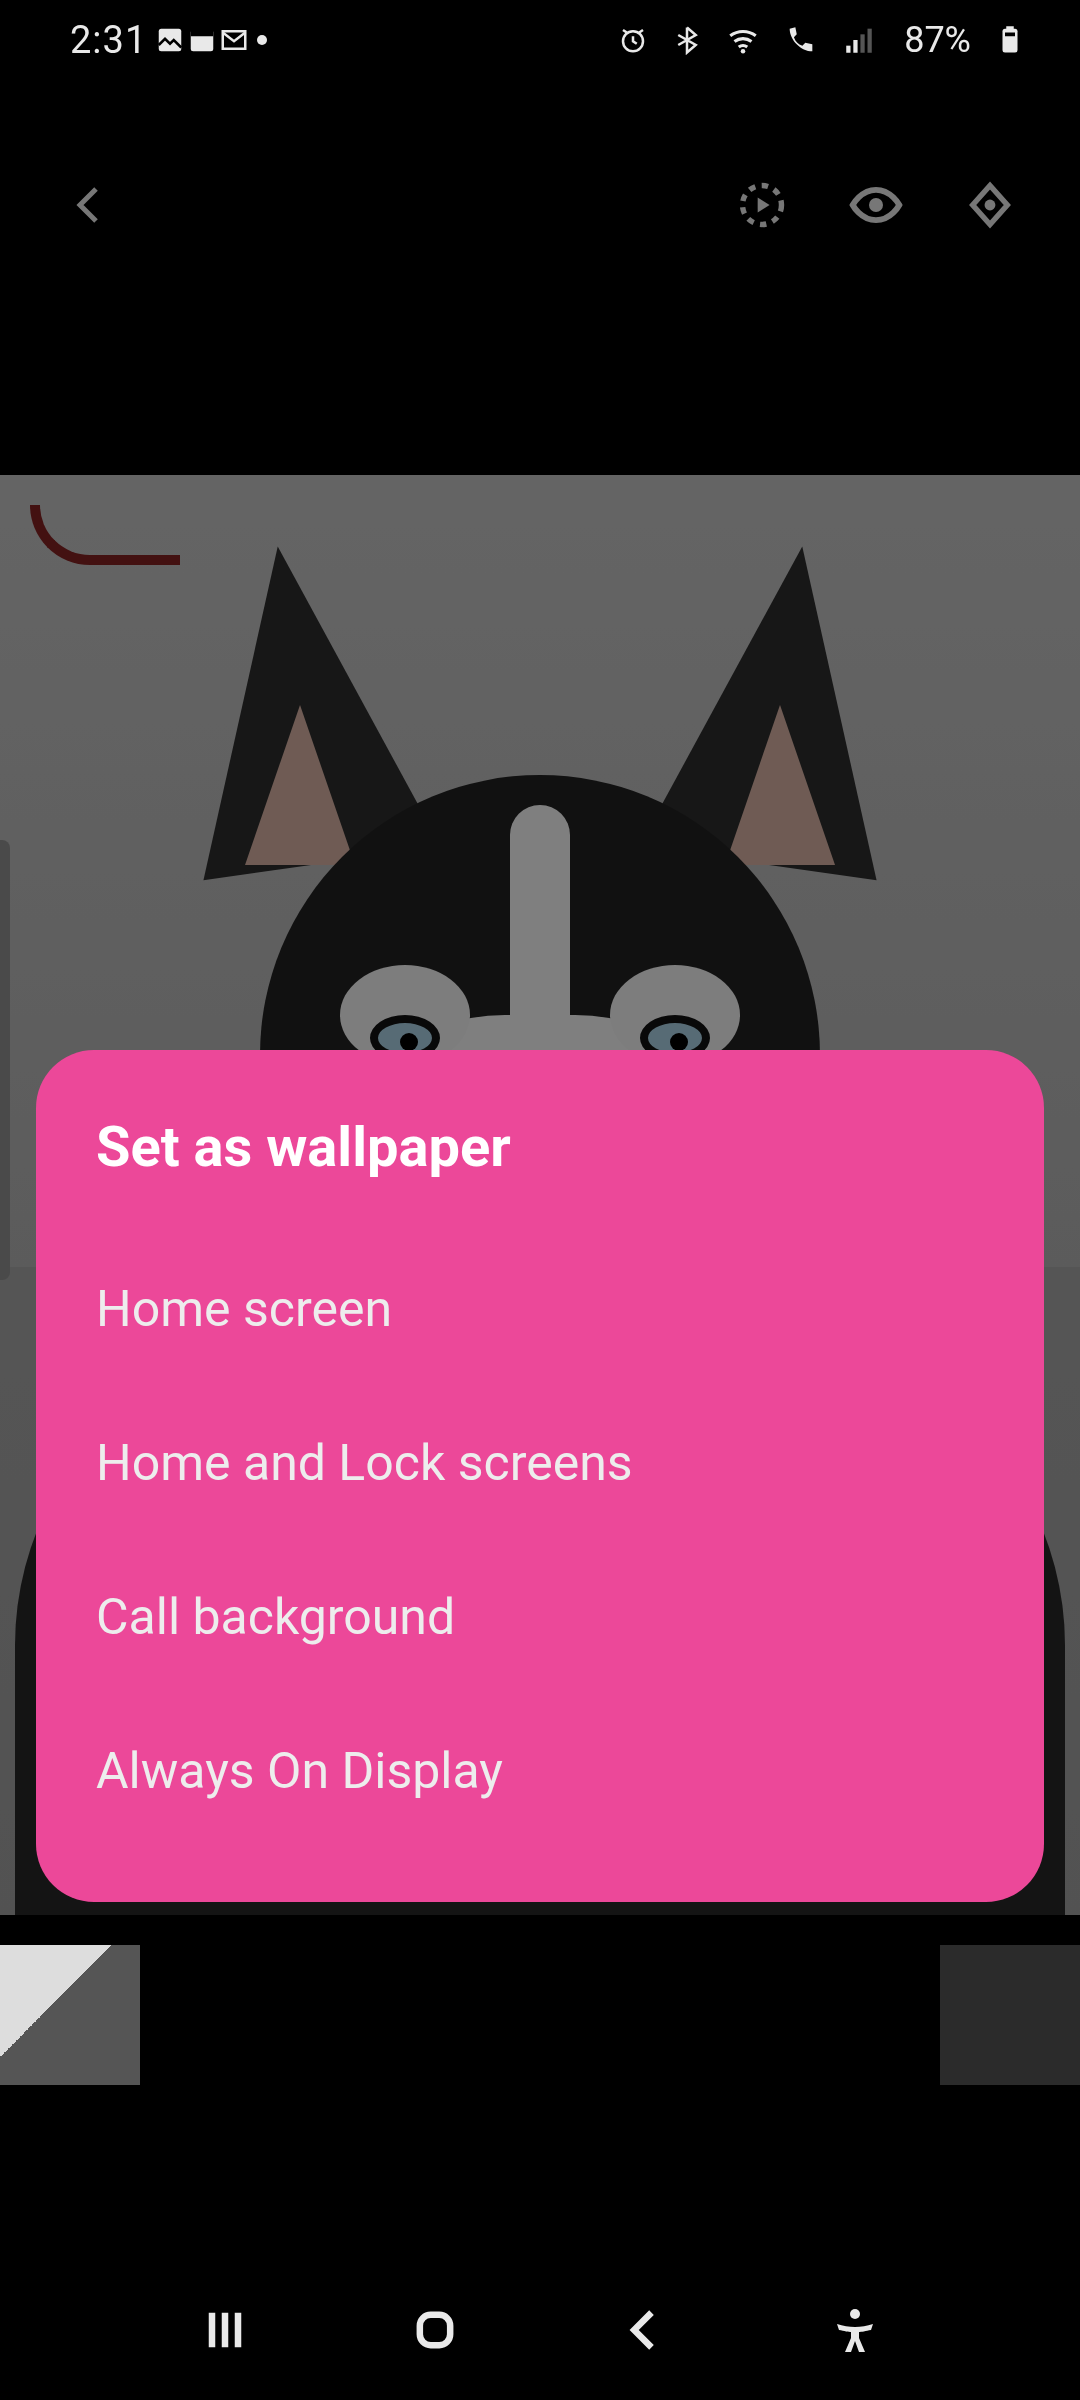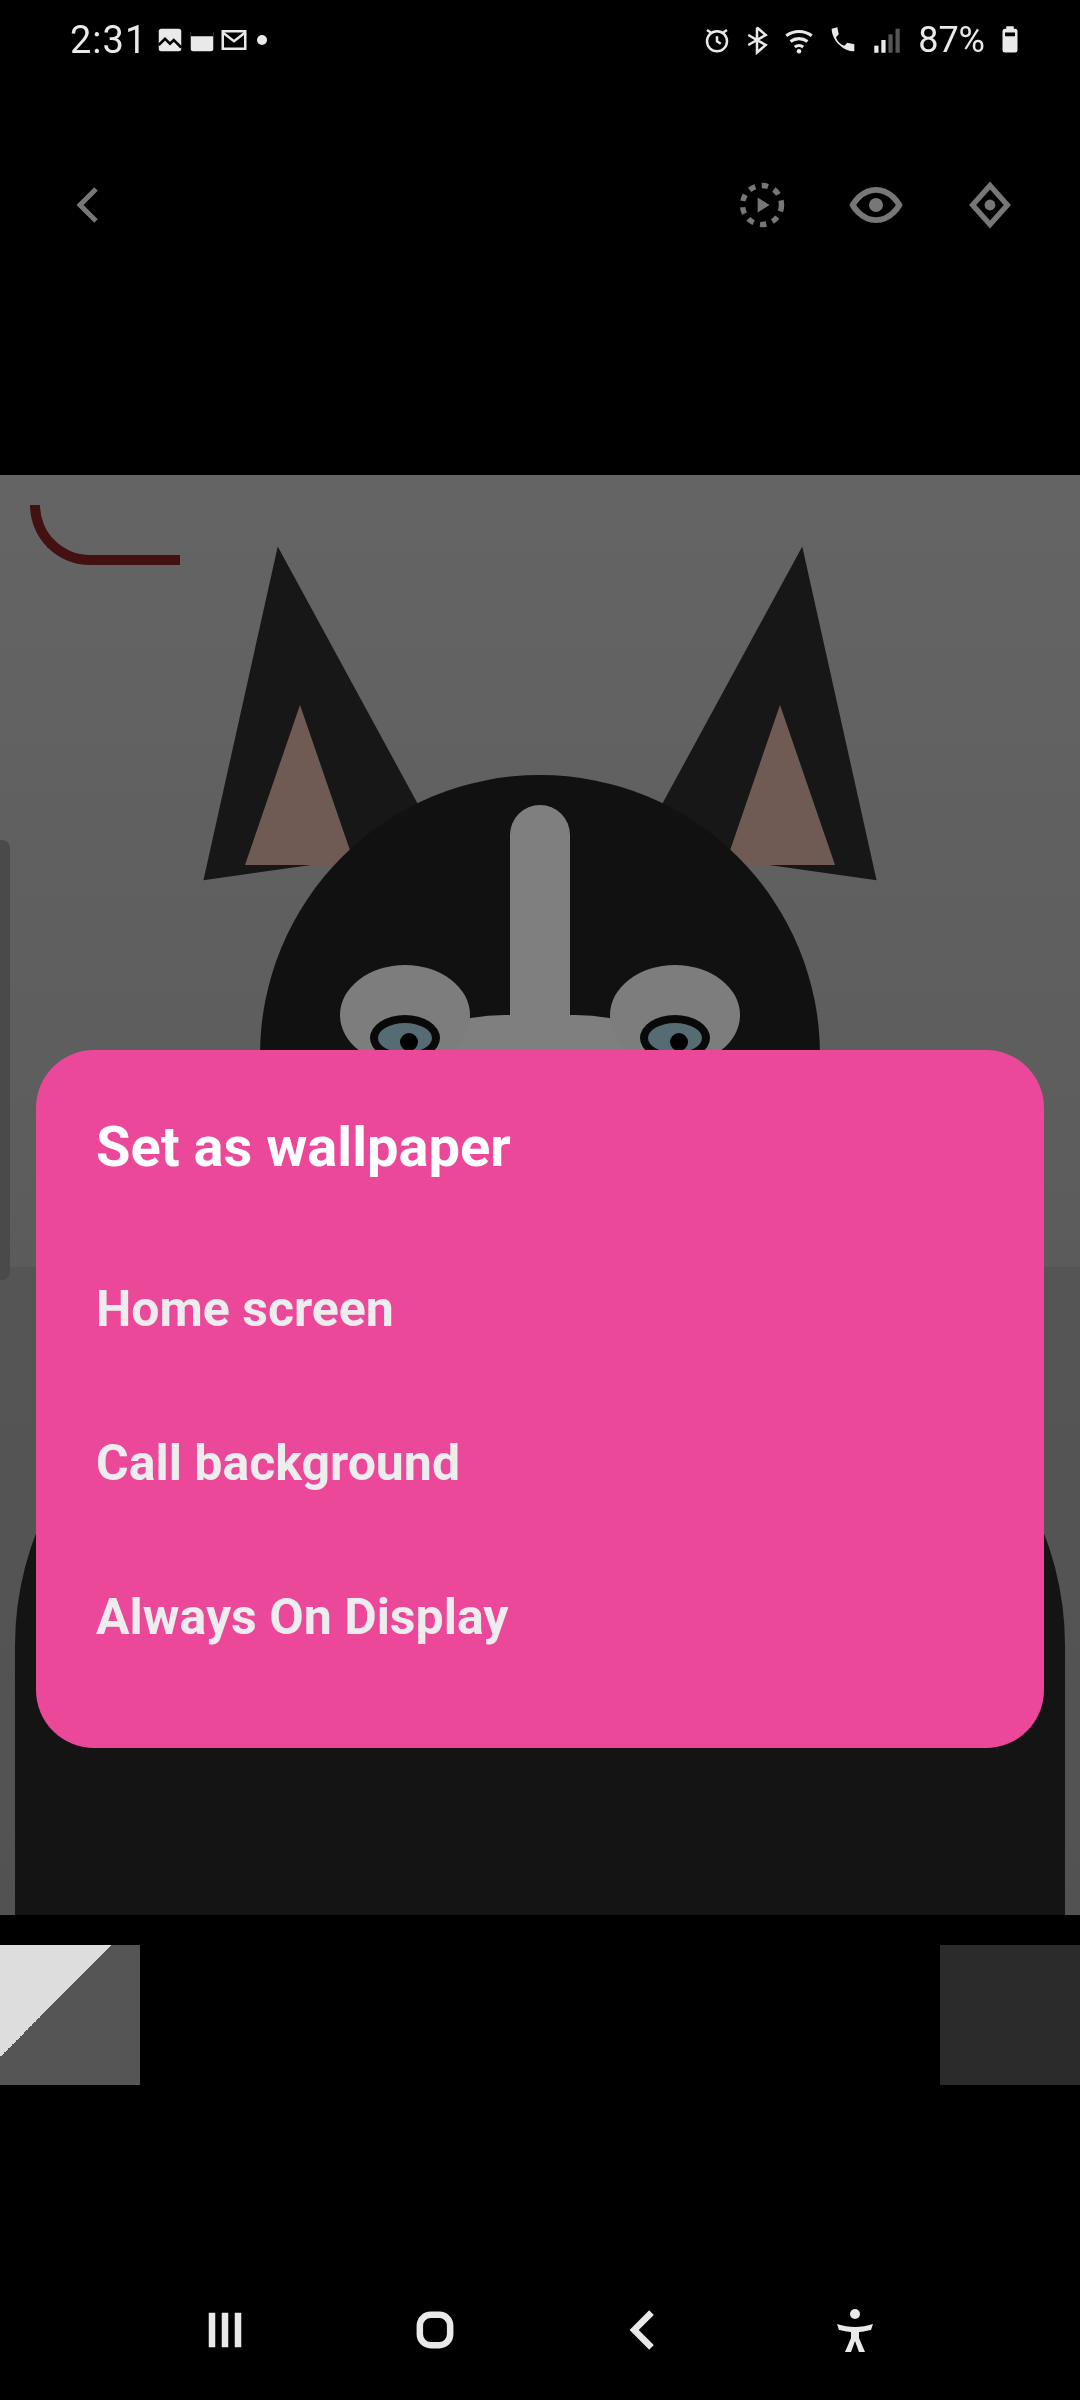--- a/index.html
+++ b/index.html
@@ -21,21 +21,21 @@
     align-items: center;
     justify-content: space-between;
     padding: 0 55px 0 70px;
     color: #e9e9e9;
     font-size: 38px;
     font-weight: 400;
     z-index: 50;
   }
   .status-left { display: flex; align-items: center; gap: 2px; }
   .status-left .clock { margin-right: 6px; letter-spacing: 1px; }
-  .status-right { display: flex; align-items: center; gap: 10px; }
+  .status-right { display: flex; align-items: center; gap: 24px; }
   .status-right .battery-pct { font-size: 36px; margin-left: 4px; }
   .si { width: 34px; height: 34px; fill: #e9e9e9; display: inline-block; }
   .si-sm { width: 30px; height: 30px; }
   .dot { width: 10px; height: 10px; border-radius: 50%; background:#e9e9e9; margin-left:6px;}
 
   
   .app-toolbar {
     position: absolute;
     top: 145px;
     left: 0; right: 0;
@@ -183,21 +183,21 @@
     color:#f2f2f2;
   }
   .dialog-title{
     font-size:56px;
     font-weight:700;
     margin-bottom:52px;
     color:#fff;
   }
   .dialog-item{
     font-size:50px;
-    font-weight:700;
+    font-weight:400;
     padding:48px 0;
     color:#ededed;
   }
 
   
   .navbar{
     position:absolute;
     left:0; right:0; bottom:0;
     height:140px;
     display:flex;
@@ -316,20 +316,21 @@
 <div class="edge-tab"></div>
 
 <div class="filmstrip">
   <div class="thumb"></div>
   <div class="thumb"></div>
 </div>
 
 <div class="dialog">
   <div class="dialog-title">Set as wallpaper</div>
   <div class="dialog-item">Home screen</div>
+  <div class="dialog-item">Home and Lock screens</div>
   <div class="dialog-item">Call background</div>
   <div class="dialog-item">Always On Display</div>
 </div>
 
 <div class="navbar">
   <div class="nav-btn">
     <svg viewBox="0 0 48 48" width="52" height="52">
         <path d="M12 8v32M24 8v32M36 8v32"></path>
       </svg>
   </div>

